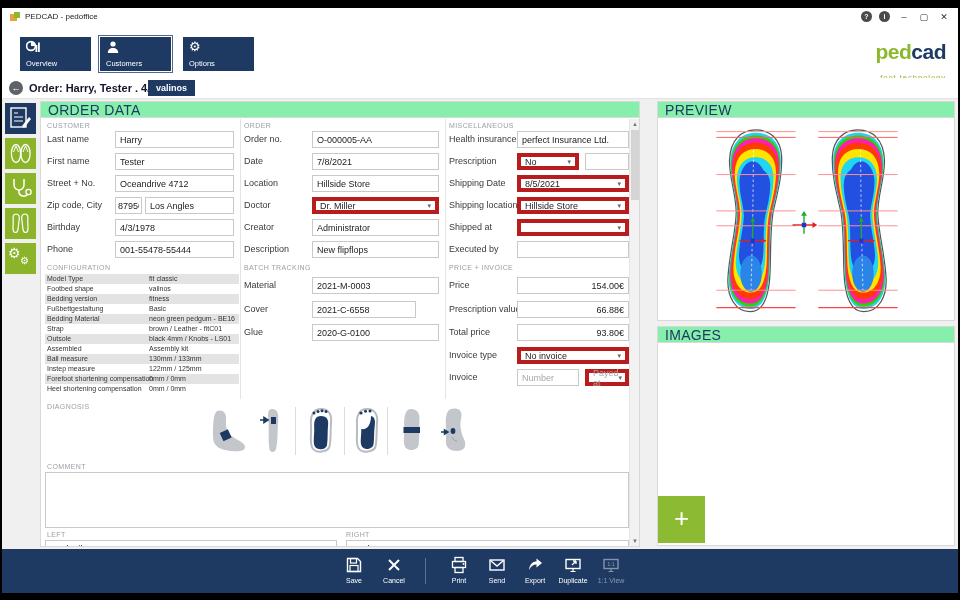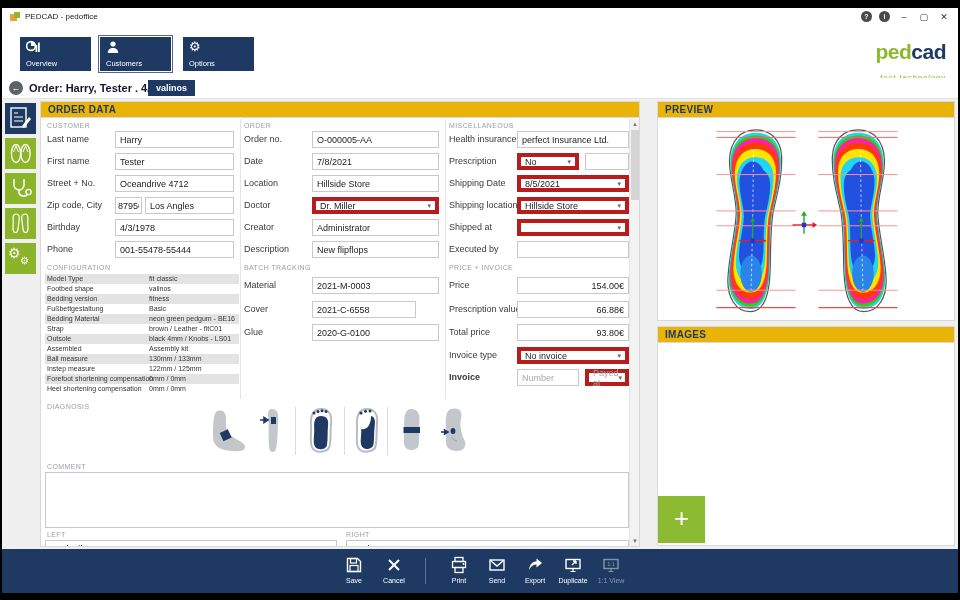--- a/index.html
+++ b/index.html
@@ -28,21 +28,21 @@
   .backbtn{position:absolute;left:7px;top:3px;width:14px;height:14px;border-radius:50%;background:#5f6368;color:#fff;text-align:center;line-height:14px;font-size:9px;cursor:pointer;}
   .crumbtext{position:absolute;left:27px;top:4px;font-size:11px;font-weight:bold;color:#14142b;}
   .crumbbadge{position:absolute;left:146px;top:2px;background:#1e3a63;color:#fff;font-size:9px;font-weight:bold;padding:3px 8px;cursor:pointer;}
   
   .main{position:absolute;left:0;right:0;top:91px;height:450px;background:#f0f0f0;}
   .tile{position:absolute;left:3px;width:31px;height:31px;background:#8cb42a;cursor:pointer;}
   .tile.navy{background:#1e3a63;}
   .tile svg{position:absolute;left:4px;top:4px;}
   .tile .gearchars{position:absolute;left:0;top:0;width:100%;height:100%;color:#fff;}
   .panel{position:absolute;background:#fff;border:1px solid #d9d9d9;}
-  .phead{position:absolute;left:0;right:0;top:0;height:16px;background:#eab308;border-bottom:1px solid #d9d9d9;color:#1e3a63;font-size:10px;font-weight:bold;line-height:16px;padding-left:7px;letter-spacing:.3px;}
+  .phead{position:absolute;left:0;right:0;top:0;height:16px;background:#86efac;border-bottom:1px solid #d9d9d9;color:#1e3a63;font-size:14px;font-weight:normal;line-height:16px;padding-left:7px;letter-spacing:.3px;}
   .pbody{position:absolute;left:0;right:0;top:17px;bottom:0;background:#fff;overflow:hidden;}
   .sec{position:absolute;font-size:7px;color:#9aa0a6;letter-spacing:.4px;}
   .lbl{position:absolute;font-size:9px;color:#3a3a3a;line-height:17px;white-space:nowrap;}
   .fld{position:absolute;height:17px;border:1px solid #c9c9c9;background:#fff;font-size:9px;color:#222;padding:0 4px;outline:none;}
   .fld.right{text-align:right;}
   .fld::placeholder{color:#a9a9a9;}
   .sel{position:absolute;height:17px;border:4px solid #b91c1c;background:#fff;font-size:9px;color:#222;display:flex;align-items:center;justify-content:space-between;padding:0 4px;cursor:pointer;}
   .sel .car{color:#666;font-size:7px;}
   .vdiv{position:absolute;width:1px;background:#e4e4e4;}
   .crow{position:absolute;left:4px;width:194px;height:10px;font-size:7px;color:#333;}
@@ -288,21 +288,21 @@
         <input class="fld right" style="left: 476px; top: 158px; width: 112px;" value="154.00€">
         <div class="lbl" style="left:408px;top:182px;">Prescription value</div>
         <input class="fld right" style="left: 476px; top: 182px; width: 112px;" value="66.88€">
         <div class="lbl" style="left:408px;top:205px;">Total price</div>
         <input class="fld right" style="left: 476px; top: 205px; width: 112px;" value="93.80€">
         <div class="lbl" style="left:408px;top:228px;">Invoice type</div>
         <div class="sel" style="left:476px;top:228px;width:112px;">
               <span>No invoice</span>
               <span class="car">▾</span>
             </div>
-        <div class="lbl" style="left:408px;top:250px;font-weight:bold;">Invoice</div>
+        <div class="lbl" style="left:408px;top:250px;">Invoice</div>
         <input class="fld" style="left: 476px; top: 250px; width: 62px;" placeholder="Number">
         <div class="sel" style="left:544px;top:250px;width:44px;color:#a9a9a9;">
               <span>Payed at</span>
               <span class="car">▾</span>
             </div>
 
         <div class="sec" style="left:6px;top:284px;">DIAGNOSIS</div>
         <div class="diagicon" style="left:168px;">
           <svg viewBox="0 0 40 48" width="40" height="48">
                 <path d="M8 4 C14 2 18 6 17 14 C16.5 20 18 26 24 30 C30 34 36 36 36 40 C36 44 30 45 22 44 C12 43 4 40 4 30 C4 18 4 7 8 4 Z" fill="#c3c7cc"></path>

